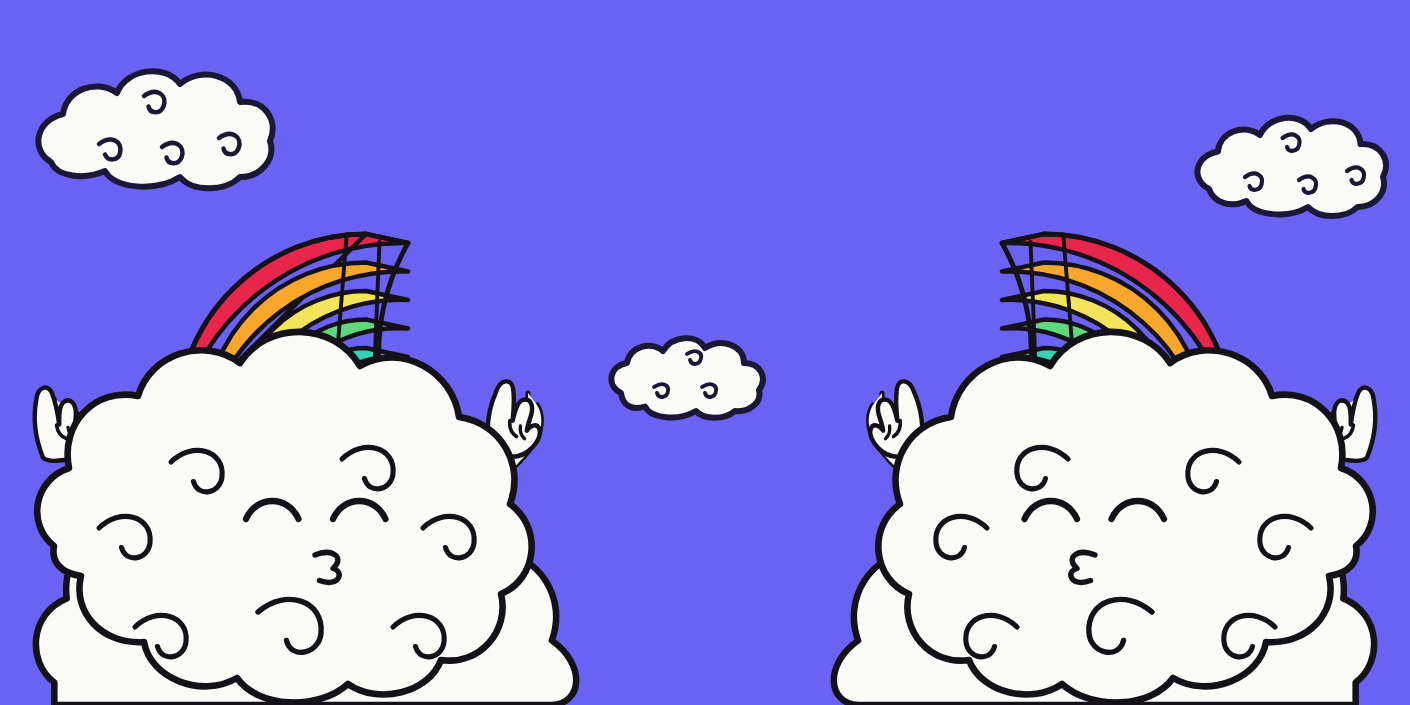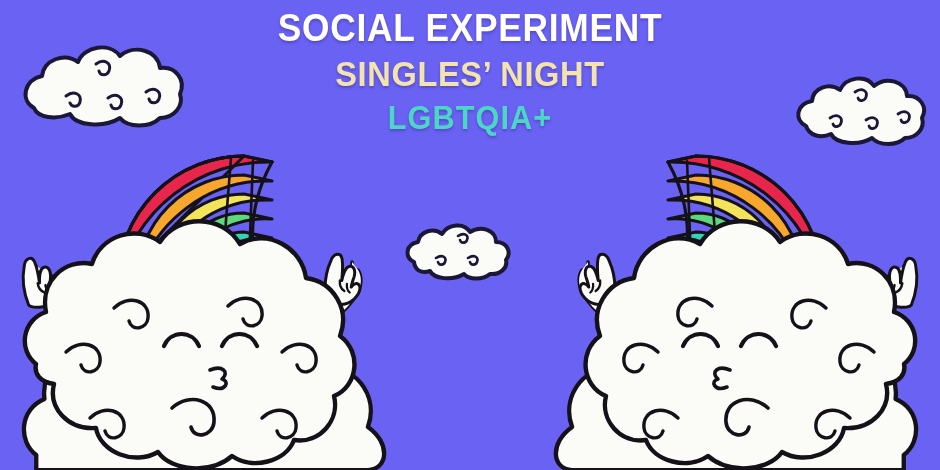--- a/index.html
+++ b/index.html
@@ -323,18 +323,13 @@
         <g>
           <path d="M 164 346 C 171 330, 192 330, 199 346" fill="none" stroke="#141118" stroke-width="4.2" stroke-linecap="round"></path>
           <path d="M 222 346 C 229 330, 250 330, 257 346" fill="none" stroke="#141118" stroke-width="4.2" stroke-linecap="round"></path>
           <path d="M 210 370 C 222 365, 230 372, 222 379
                    C 230 381, 226 392, 213 387" fill="none" stroke="#141118" stroke-width="3.6" stroke-linecap="round" stroke-linejoin="round"></path>
         </g>
       </g>
     </g>
   </svg>
 
-  <div class="headline-block">
-    <span class="line line-1" style="color: rgb(255, 255, 255);">SOCIAL EXPERIMENT</span>
-    <span class="line line-2" style="color: rgb(243, 228, 174);">SINGLES’ NIGHT</span>
-    <span class="line line-3" style="color: rgb(76, 214, 198);">LGBTQIA+</span>
-  </div>
 </div>
 
 </body></html>

